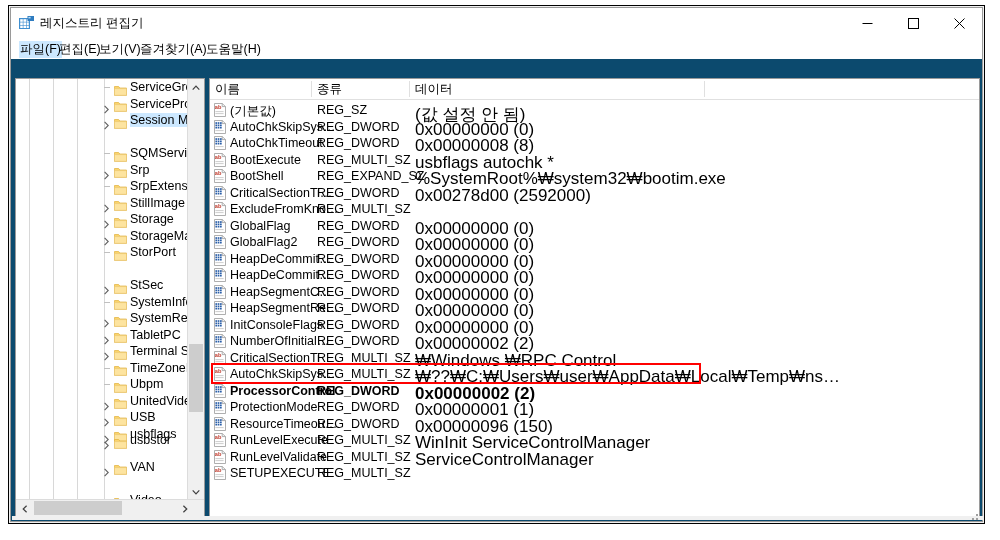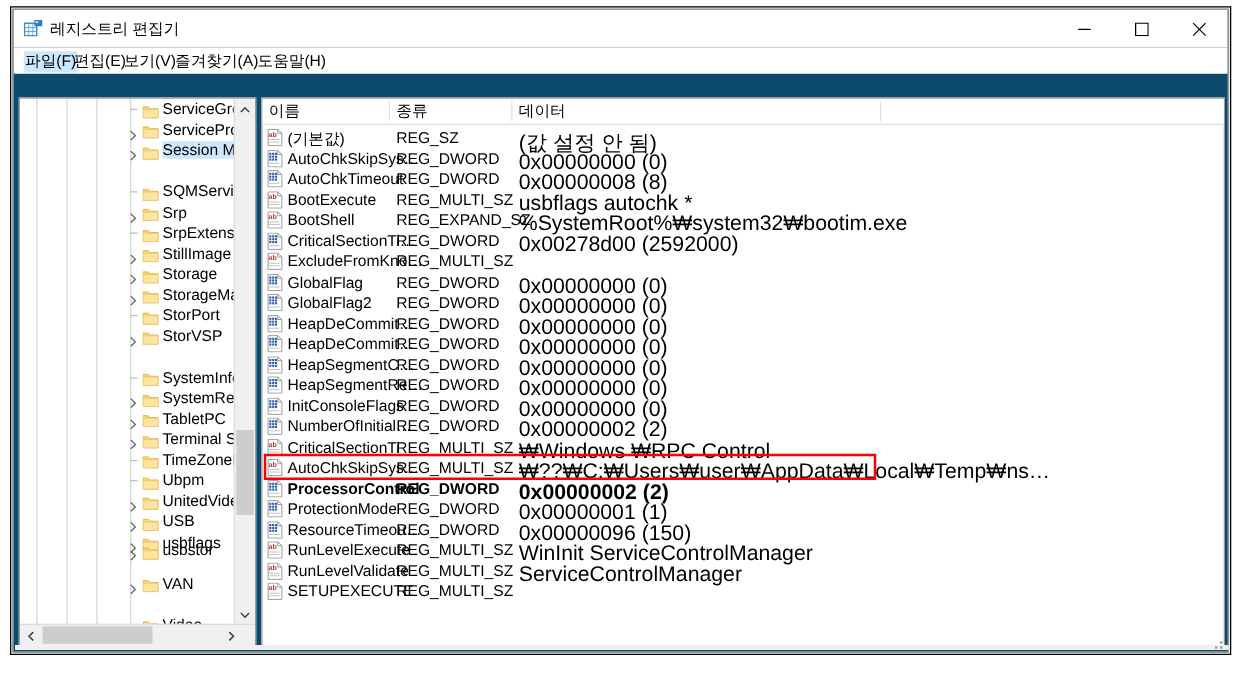--- a/index.html
+++ b/index.html
@@ -225,29 +225,29 @@
                 <span class="tlabel">StorageManag</span>
               </div>
               <div class="tnode" style="top: 165px;">
                 <span class="tick"></span>
                 <span class="folder"><svg width="13" height="11" viewBox="0 0 13 11">
                     <path d="M0.5 1.5 L4.6 1.5 L5.9 3.0 L12.5 3.0 L12.5 10.3 L0.5 10.3 Z" fill="#fbd46b" stroke="#e0b03c" stroke-width="0.7"></path>
                     <path d="M0.5 3.6 L12.5 3.6 L12.5 10.3 L0.5 10.3 Z" fill="#fde4a0" stroke="#e8c470" stroke-width="0.6"></path>
                   </svg></span>
                 <span class="tlabel">StorPort</span>
               </div>
-              <div class="tnode" style="top: 181.5px;">
-                <span class="chev"><svg width="9" height="9" viewBox="0 0 9 9">
-                    <polyline points="2.6,0.9 6.2,4.5 2.6,8.1" fill="none" stroke="#606060" stroke-width="1.1"></polyline>
-                  </svg></span>
-                <span class="folder"><svg width="13" height="11" viewBox="0 0 13 11">
-                    <path d="M0.5 1.5 L4.6 1.5 L5.9 3.0 L12.5 3.0 L12.5 10.3 L0.5 10.3 Z" fill="#fbd46b" stroke="#e0b03c" stroke-width="0.7"></path>
-                    <path d="M0.5 3.6 L12.5 3.6 L12.5 10.3 L0.5 10.3 Z" fill="#fde4a0" stroke="#e8c470" stroke-width="0.6"></path>
-                  </svg></span>
-                <span class="tlabel">StorVSP</span>
+              <div class="tnode" style="top: 198px;">
+                <span class="chev"><svg width="9" height="9" viewBox="0 0 9 9">
+                    <polyline points="2.6,0.9 6.2,4.5 2.6,8.1" fill="none" stroke="#606060" stroke-width="1.1"></polyline>
+                  </svg></span>
+                <span class="folder"><svg width="13" height="11" viewBox="0 0 13 11">
+                    <path d="M0.5 1.5 L4.6 1.5 L5.9 3.0 L12.5 3.0 L12.5 10.3 L0.5 10.3 Z" fill="#fbd46b" stroke="#e0b03c" stroke-width="0.7"></path>
+                    <path d="M0.5 3.6 L12.5 3.6 L12.5 10.3 L0.5 10.3 Z" fill="#fde4a0" stroke="#e8c470" stroke-width="0.6"></path>
+                  </svg></span>
+                <span class="tlabel">StSec</span>
               </div>
               <div class="tnode" style="top: 214.5px;">
                 <span class="tick"></span>
                 <span class="folder"><svg width="13" height="11" viewBox="0 0 13 11">
                     <path d="M0.5 1.5 L4.6 1.5 L5.9 3.0 L12.5 3.0 L12.5 10.3 L0.5 10.3 Z" fill="#fbd46b" stroke="#e0b03c" stroke-width="0.7"></path>
                     <path d="M0.5 3.6 L12.5 3.6 L12.5 10.3 L0.5 10.3 Z" fill="#fde4a0" stroke="#e8c470" stroke-width="0.6"></path>
                   </svg></span>
                 <span class="tlabel">SystemInforma</span>
               </div>
               <div class="tnode" style="top: 231px;">

